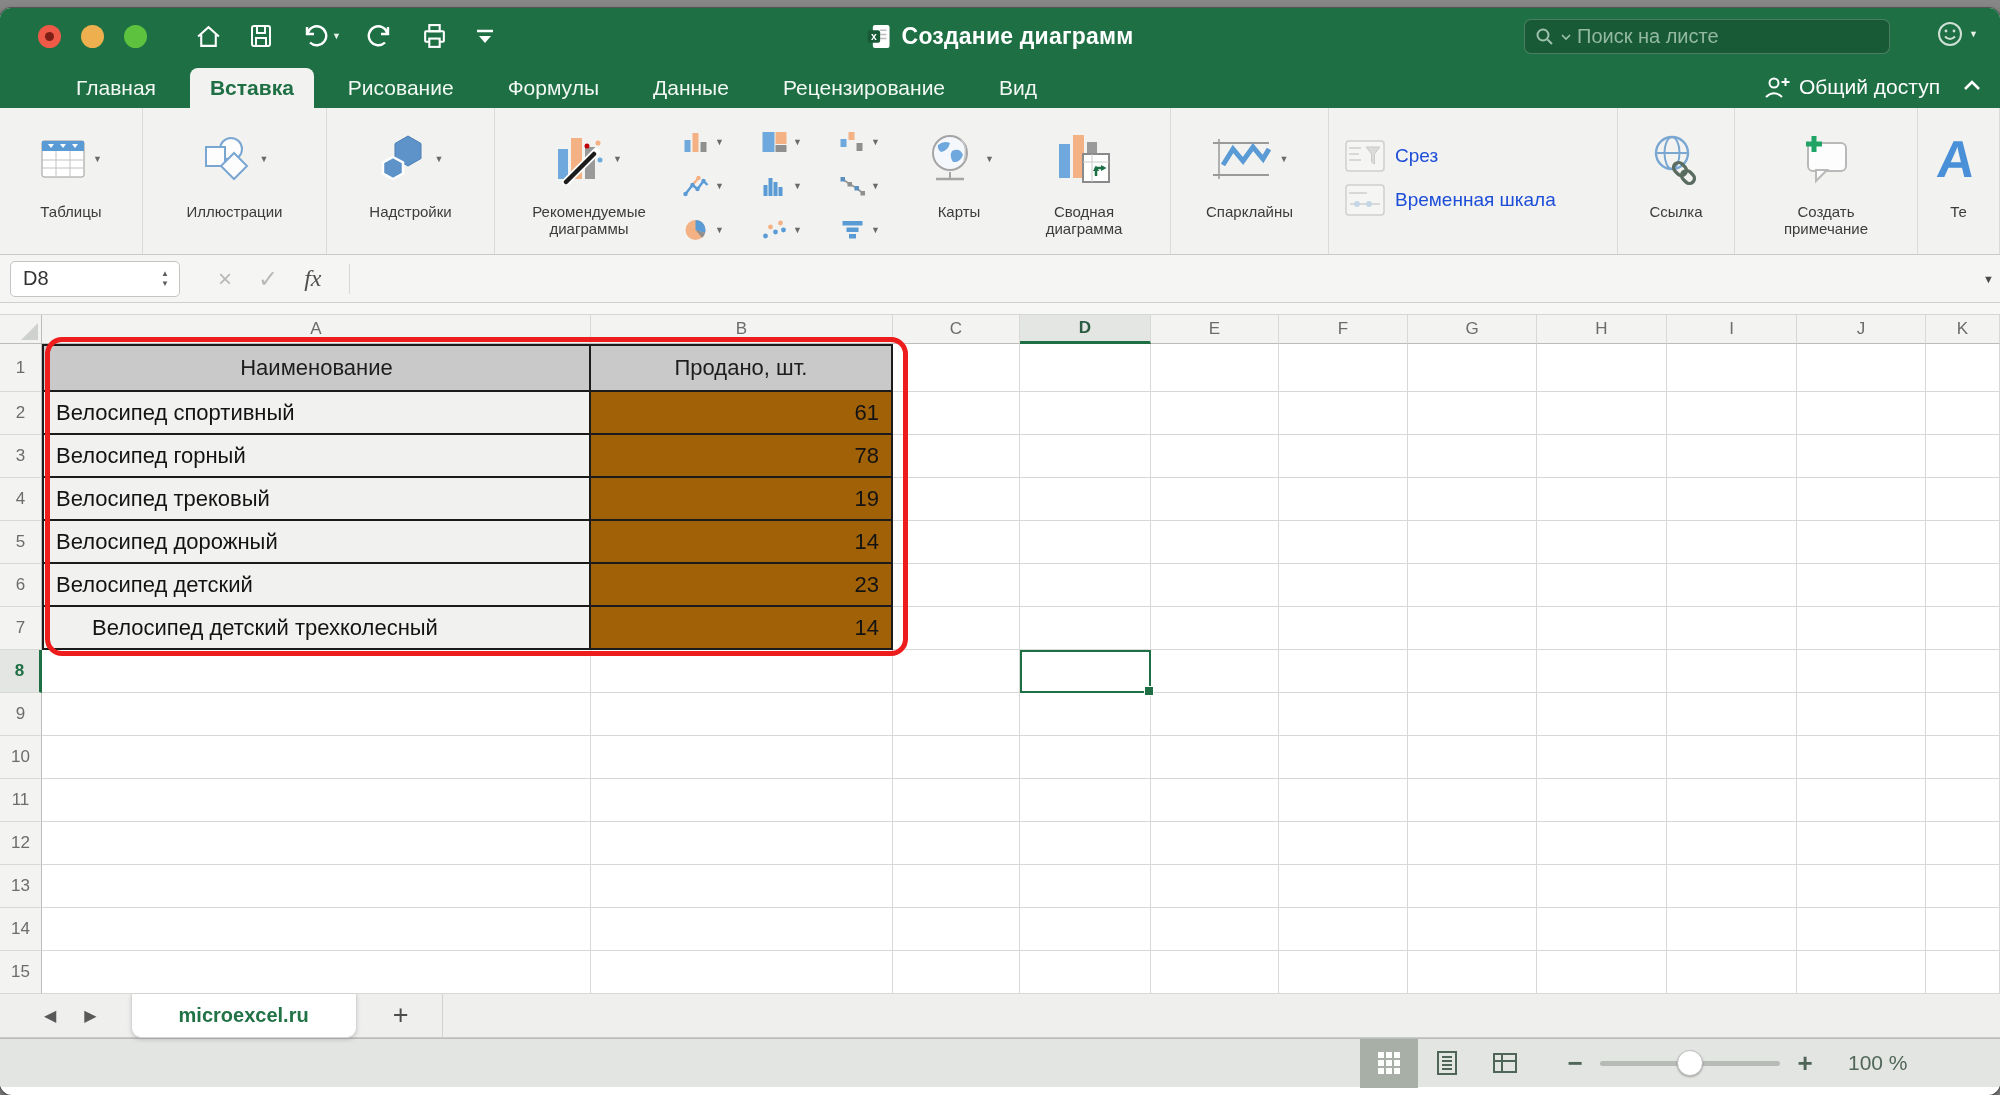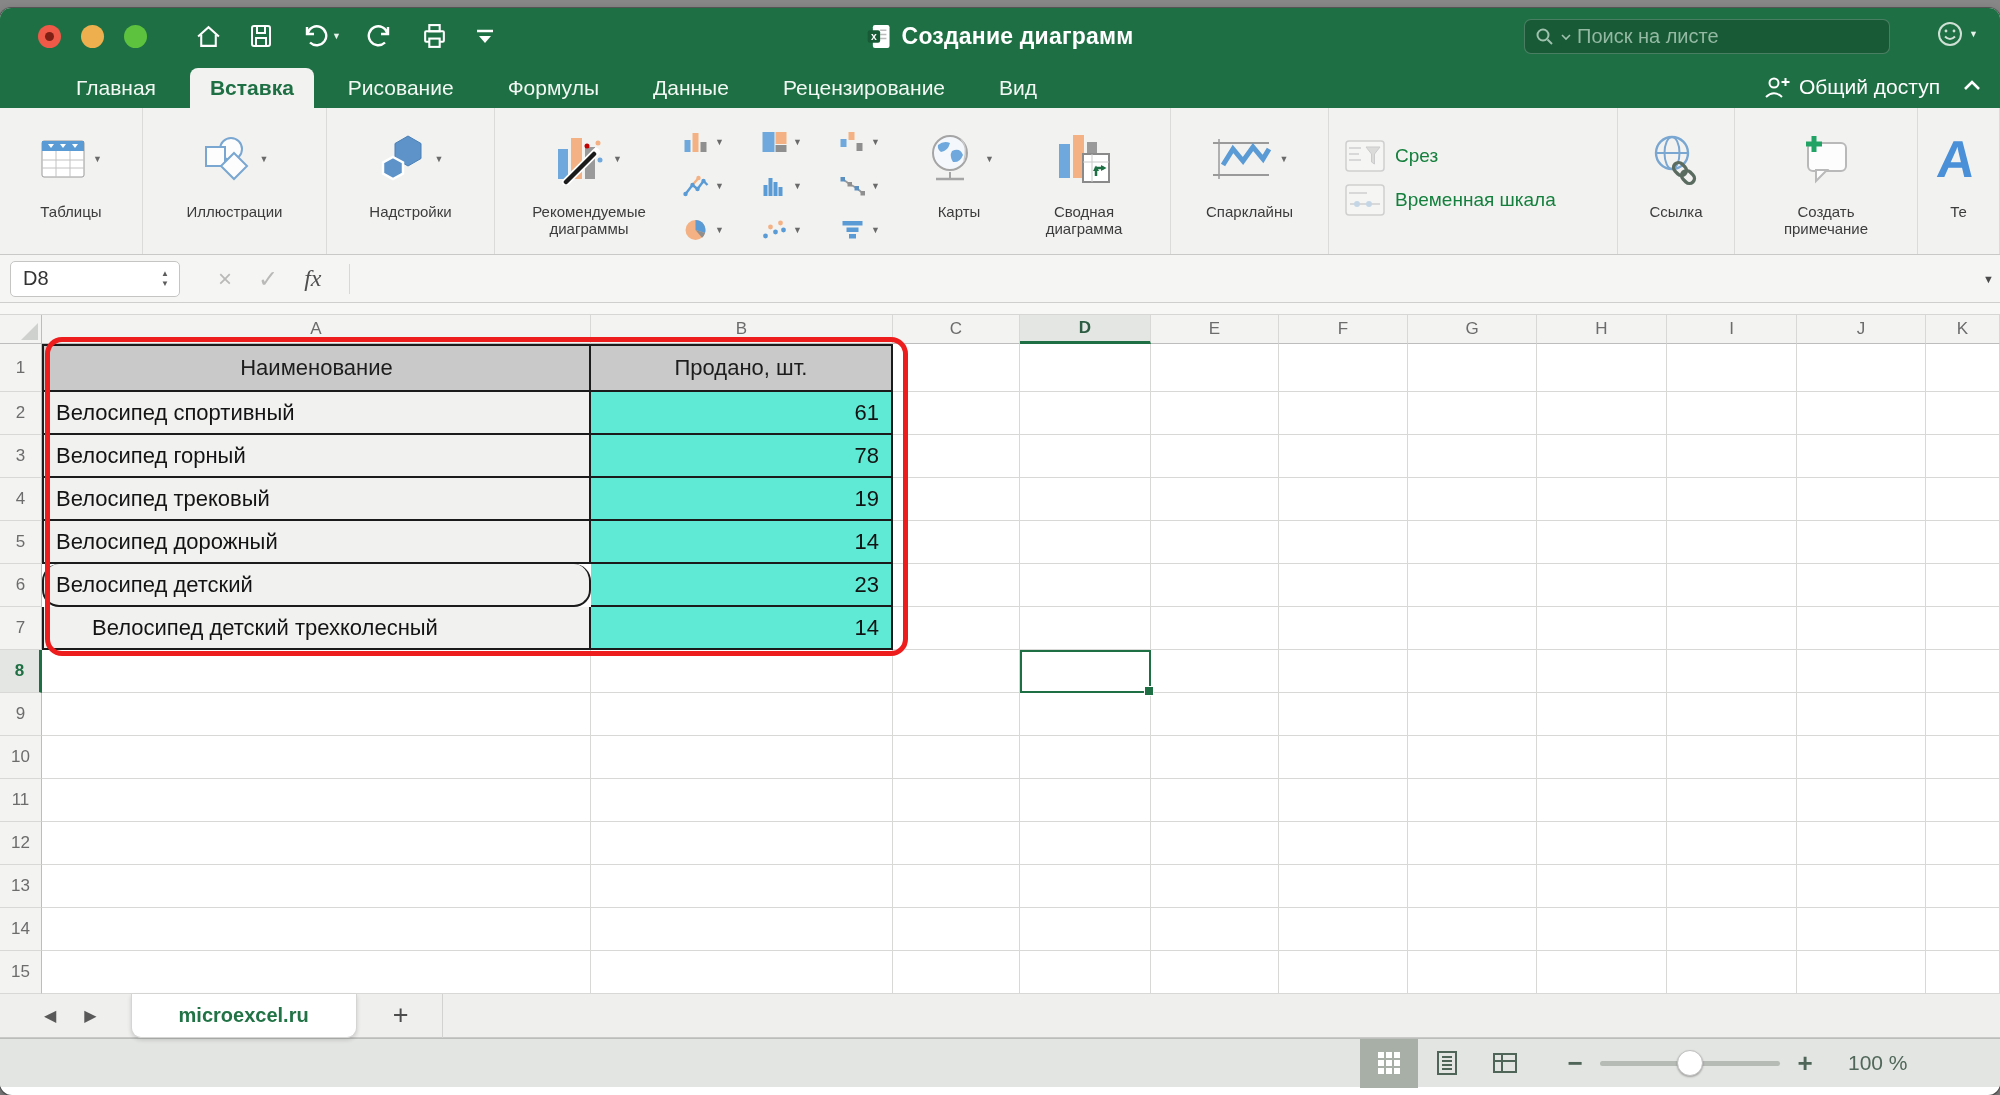--- a/index.html
+++ b/index.html
@@ -36,21 +36,21 @@
   .rgroup { border-right:1px solid #dbdbda; display:flex; justify-content:center; padding-top:8px; }
   .rgroup:last-child { border-right:none; }
   .rbtn { display:flex; flex-direction:column; align-items:center; }
   .icn { height:86px; display:flex; align-items:center; gap:7px; }
   .rlabel { font-size:15px; line-height:17px; color:#3c3c3c; text-align:center; margin-top:1px; }
   .caret { font-size:9px; color:#6a6a6a; }
   .chartgrid { display:grid; grid-template-columns:repeat(3,78px); grid-template-rows:repeat(3,44px); padding-top:4px; }
   .minibtn { display:flex; align-items:center; gap:5px; padding-left:8px; }
   .stackgroup { display:flex; flex-direction:column; justify-content:flex-start; gap:12px; padding:32px 0 0 16px; align-items:flex-start; }
   .stackbtn { display:flex; align-items:center; gap:10px; opacity:1; }
-  .stackbtn .slabel { font-size:19px; color:#15803d; }
+  .stackbtn .slabel { font-size:19px; color:#1d4ed8; }
   .ribbon-scroll { position:absolute; right:8px; top:198px; color:#555; font-size:13px; }
 
   
   .formulabar { height:48px; background:#f5f5f4; border-bottom:1px solid #cfcfce; display:flex; align-items:center; position:relative; }
   .namebox { margin-left:10px; width:170px; height:36px; background:#fff; border:1px solid #c5c5c4; border-radius:5px; display:flex; align-items:center; }
   .namebox input { border:none; outline:none; width:120px; font-size:20px; color:#333; padding-left:12px; background:transparent; font-family:inherit; }
   .stepper { display:flex; flex-direction:column; gap:2px; margin-left:auto; margin-right:10px; color:#5c5c5c; font-size:8px; line-height:8px; }
   .fbtns { display:flex; align-items:center; gap:26px; margin-left:38px; }
   .fx-x { color:#b9b9b8; font-size:24px; }
   .fx-ok { color:#b9b9b8; font-size:24px; }
@@ -66,21 +66,21 @@
   .corner::after { content:""; position:absolute; right:3px; bottom:3px; width:0; height:0; border-bottom:17px solid #cfd1cf; border-left:17px solid transparent; }
   .colhdr { background:#f3f3f2; border-right:1px solid #d8d8d7; border-bottom:1px solid #bdbdbd; color:#6c6c6c; font-size:17px; display:flex; align-items:center; justify-content:center; }
   .colhdr.hl { background:#e3e6e3; border-bottom:3px solid #1e7044; color:#2d5c43; font-weight:700; }
   .grow { display:flex; }
   .rowhdr { flex:0 0 42px; background:#f3f3f2; border-right:1px solid #bdbdbd; border-bottom:1px solid #d8d8d7; color:#6c6c6c; font-size:17px; display:flex; align-items:center; justify-content:center; }
   .rowhdr.hl { background:#e3e6e3; border-right:3px solid #1e7044; color:#1e7044; font-weight:700; }
   .cell { border-right:1px solid #d8d8d7; border-bottom:1px solid #d8d8d7; }
   .cellTH { background:#c9c9c9; border-top:2px solid #1b1b1b; border-right:2px solid #1b1b1b; border-bottom:2px solid #1b1b1b; display:flex; align-items:center; justify-content:center; font-size:22px; color:#1d1d1d; font-weight:500; }
   .cellTH.first { border-left:2px solid #1b1b1b; }
   .cellName { background:#f1f1f0; border-left:2px solid #1b1b1b; border-right:2px solid #1b1b1b; border-bottom:2px solid #1b1b1b; display:flex; align-items:center; padding-left:12px; font-size:22px; color:#131313; }
-  .cellVal { background:#5eead4; border-right:2px solid #1b1b1b; border-bottom:2px solid #1b1b1b; display:flex; align-items:center; justify-content:flex-end; padding-right:12px; font-size:22px; color:#131313; }
+  .cellVal { background:#a16207; border-right:2px solid #1b1b1b; border-bottom:2px solid #1b1b1b; display:flex; align-items:center; justify-content:flex-end; padding-right:12px; font-size:22px; color:#131313; }
   .redbox { position:absolute; left:45px; top:34px; width:863px; height:319px; border:5px solid #ee1d1d; border-radius:17px; pointer-events:none; }
   .selbox { position:absolute; left:1020px; top:347px; width:131px; height:43px; border:2px solid #1e7044; pointer-events:none; }
   .selbox::after { content:""; position:absolute; right:-5px; bottom:-5px; width:8px; height:8px; background:#1e7044; border:1px solid #fff; }
 
   
   .sheettabs { height:44px; background:#efefee; border-bottom:1px solid #c9c9c8; display:flex; align-items:center; position:relative; }
   .tabnav { display:flex; gap:28px; margin-left:44px; color:#595959; font-size:16px; }
   .wstab { margin-left:34px; width:226px; height:44px; background:#fff; border:1px solid #d5d5d4; border-top:none; border-radius:0 0 10px 10px; box-shadow:0 2px 4px rgba(0,0,0,.15); display:flex; align-items:center; justify-content:center; color:#217346; font-size:20px; font-weight:700; }
   .addtab { margin-left:36px; color:#4c4c4c; font-size:27px; font-weight:300; }
   .tabdiv { width:1px; height:44px; background:#d2d2d1; margin-left:34px; }
@@ -571,21 +571,21 @@
           <div class="cell" style="flex: 0 0 128px;"></div>
           <div class="cell" style="flex: 0 0 129px;"></div>
           <div class="cell" style="flex: 0 0 129px;"></div>
           <div class="cell" style="flex: 0 0 130px;"></div>
           <div class="cell" style="flex: 0 0 130px;"></div>
           <div class="cell" style="flex: 0 0 129px;"></div>
           <div class="cell" style="flex: 0 0 74px;"></div>
         </div>
         <div class="grow" style="height: 43px;">
           <div class="rowhdr">6</div>
-          <div class="cellName" style="flex: 0 0 549px; border-radius: 17px;">Велосипед детский</div>
+          <div class="cellName" style="flex: 0 0 549px;">Велосипед детский</div>
           <div class="cellVal" style="flex: 0 0 302px;">23</div>
           <div class="cell" style="flex: 0 0 127px;"></div>
           <div class="cell" style="flex: 0 0 131px;"></div>
           <div class="cell" style="flex: 0 0 128px;"></div>
           <div class="cell" style="flex: 0 0 129px;"></div>
           <div class="cell" style="flex: 0 0 129px;"></div>
           <div class="cell" style="flex: 0 0 130px;"></div>
           <div class="cell" style="flex: 0 0 130px;"></div>
           <div class="cell" style="flex: 0 0 129px;"></div>
           <div class="cell" style="flex: 0 0 74px;"></div>

